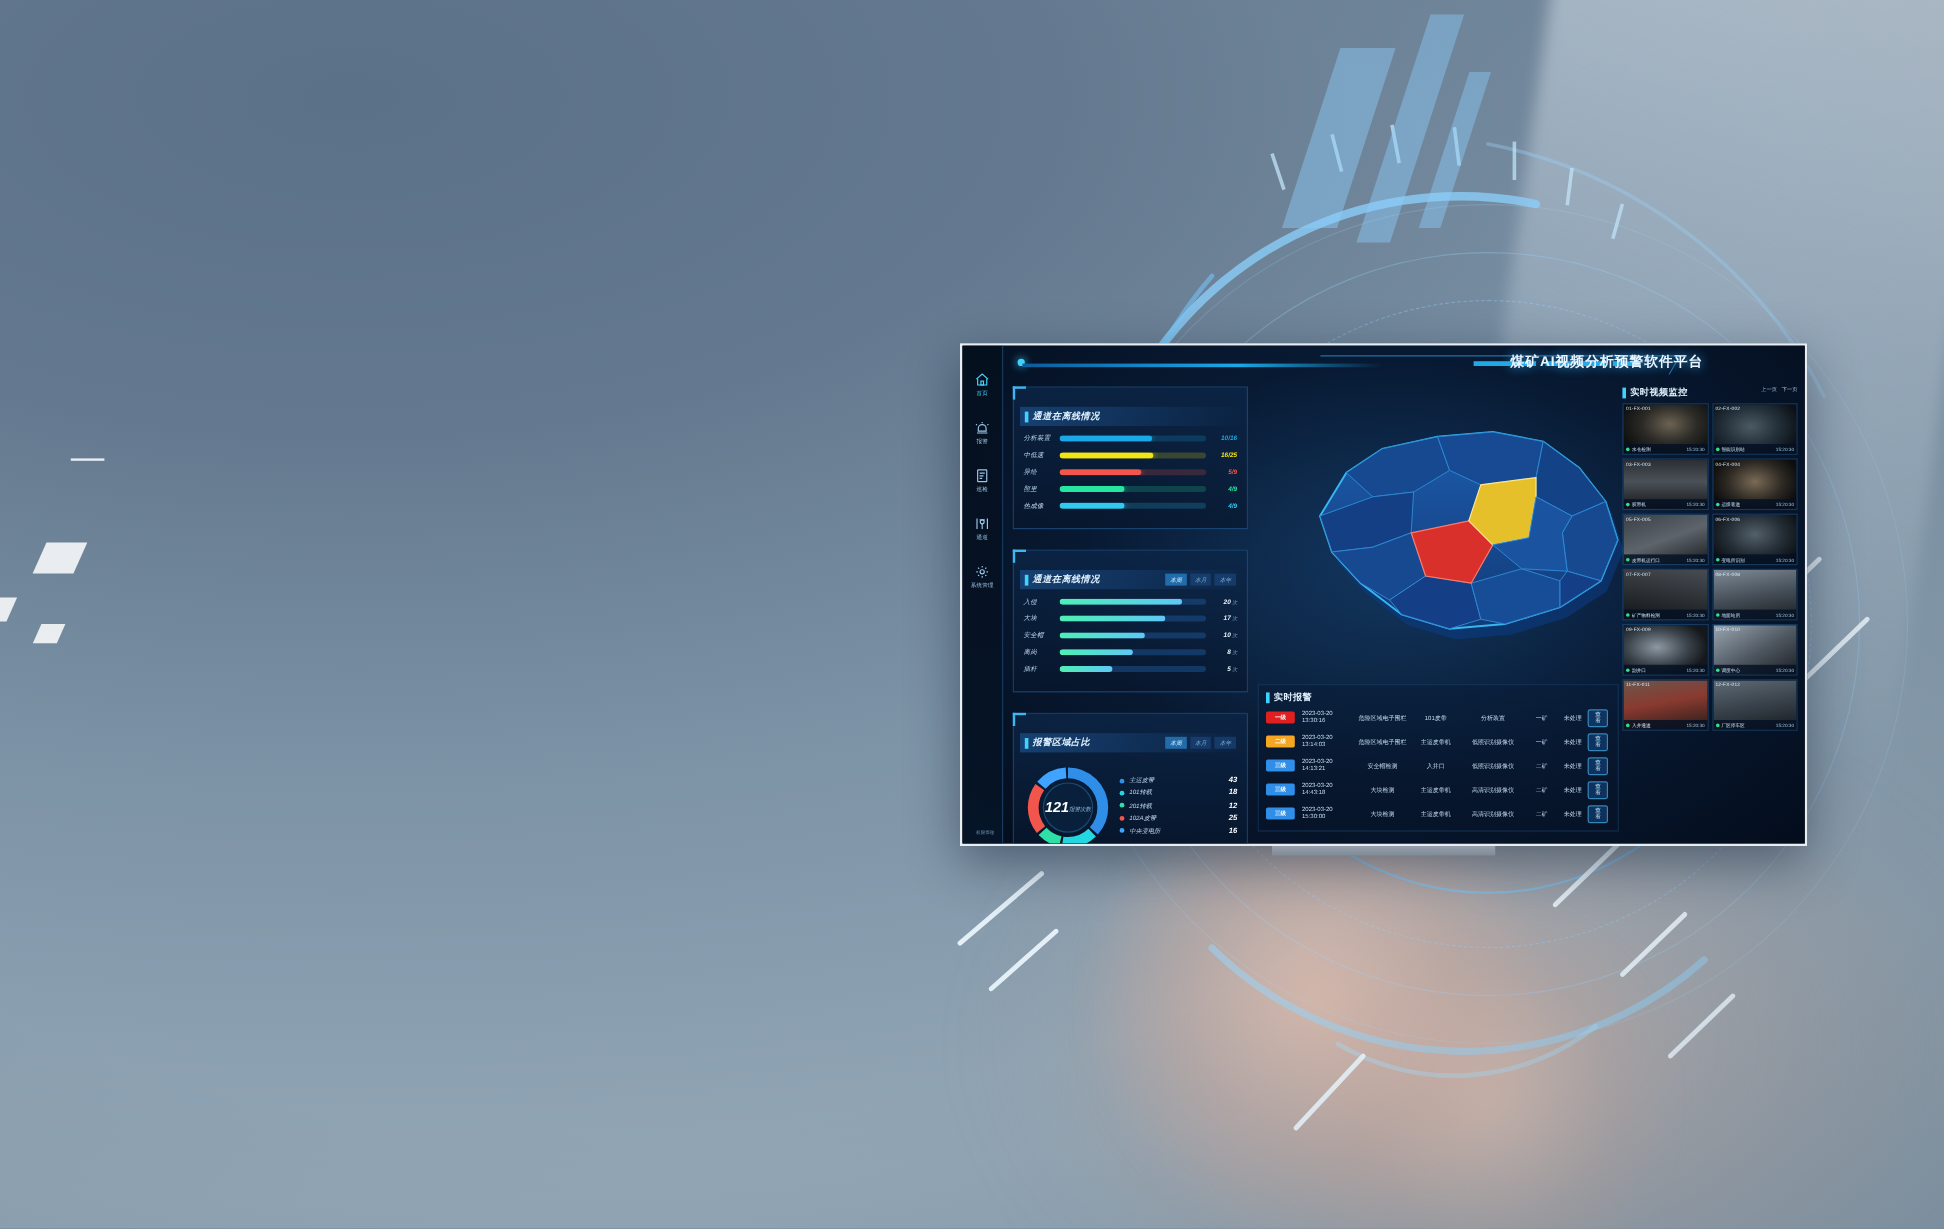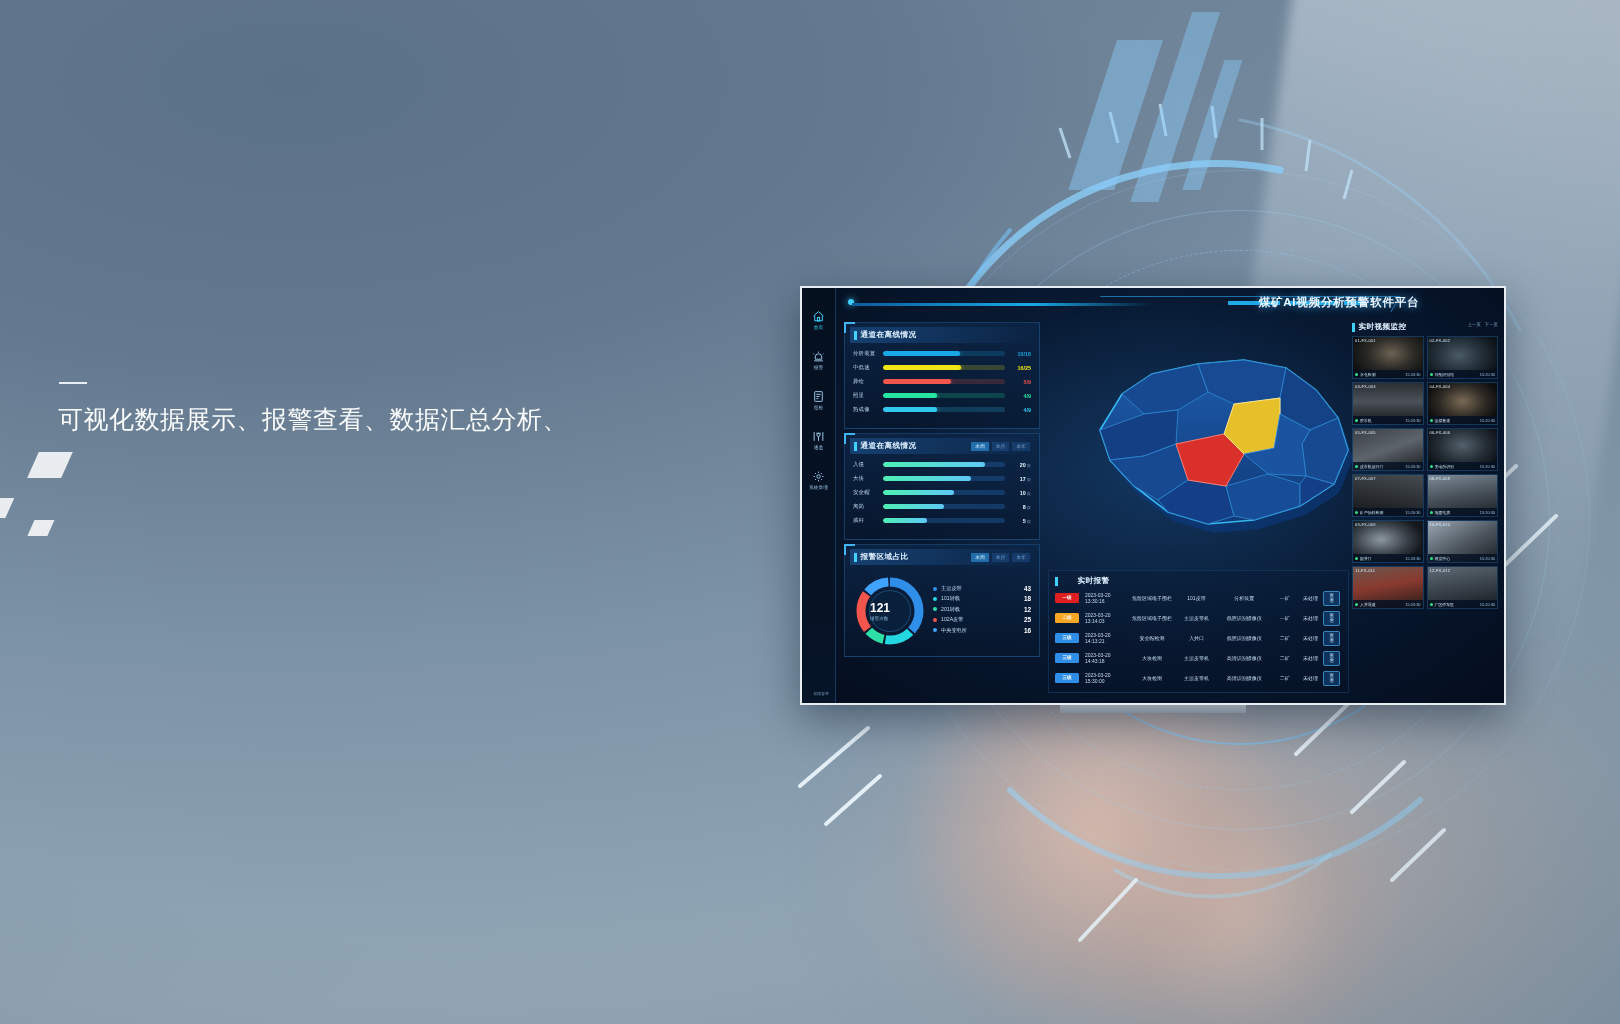--- a/index.html
+++ b/index.html
@@ -109,22 +109,23 @@
     border-right:1px solid rgba(40,150,220,.7);
     transform:skewX(-30deg);
   }
   #hdr-dot{ position:absolute; left:12px; top:11px; width:6px; height:6px; border-radius:50%; background:#3fd2ff; box-shadow:0 0 7px #3fd2ff; }
 
   
   #leftcol{ position:absolute; left:42px; top:34px; width:196px; z-index:4; }
   .panel{
     background:linear-gradient(180deg, rgba(12,38,72,.78), rgba(7,22,44,.66));
     border:1px solid rgba(40,104,166,.45);
-    margin-bottom:4px; padding:6px 8px 8px 8px;
+    margin-bottom:17px; padding:18px 8px 8px 8px;
     position:relative;
+    font-style:italic;
   }
   .panel::before{
     content:""; position:absolute; left:-1px; top:-1px; width:9px; height:9px;
     border-left:2px solid #3fb6f0; border-top:2px solid #3fb6f0;
   }
   .ptitle{
     display:flex; align-items:center; justify-content:space-between;
     background:linear-gradient(90deg, rgba(30,86,148,.60), rgba(20,52,96,.05));
     padding:3px 4px; margin:-2px -3px 7px -3px;
   }
@@ -142,42 +143,42 @@
   .bfil{ position:absolute; left:0; top:0; bottom:0; border-radius:3px; }
   .bval{ width:26px; text-align:right; font-size:5.4px; flex:none; padding-left:3px; font-weight:bold; }
   .bunit{ font-size:4.2px; color:#7fa8cc; font-weight:normal; }
 
   
   #donutwrap{ display:flex; align-items:center; gap:6px; padding-top:2px; }
   #donut{ position:relative; width:74px; height:74px; flex:none; }
   #donut .hole{
     position:absolute; left:16px; top:16px; width:42px; height:42px; border-radius:50%;
     background:#08203c; border:1px solid rgba(60,150,210,.35);
-    display:flex; flex-direction:column; justify-content:center;
+    display:flex; flex-direction:row; align-items:center; justify-content:center;
   }
   #donut-num{ font-size:12px; font-weight:bold; color:#fff; line-height:1; }
   #donut-cap{ font-size:4.6px; color:#8fb9dc; margin-top:2px; }
   #legend{ flex:1; }
   .lrow{ display:flex; align-items:center; margin-bottom:3.4px; }
   .ldot{ width:4px; height:4px; border-radius:50%; flex:none; margin-right:4px; }
   .lname{ flex:1; font-size:5.2px; color:#c2dcf2; }
   .lval{ font-size:6.4px; color:#fff; font-weight:bold; }
 
   
   #mapbox{ position:absolute; left:246px; top:40px; width:360px; height:235px; z-index:2; }
   #mapbox svg{ width:100%; height:100%; overflow:visible; }
 
   
   #alarms{
     position:absolute; left:246px; top:282px; right:155px; bottom:10px; z-index:4;
     background:linear-gradient(180deg, rgba(9,28,56,.55), rgba(6,18,38,.45));
     border:1px solid rgba(40,104,166,.28);
     padding:5px 6px;
   }
-  #al-title{ display:flex; align-items:center; gap:20px; margin-bottom:2px; }
+  #al-title{ display:flex; align-items:center; gap:4px; margin-bottom:2px; }
   .trow{ display:flex; align-items:center; height:20px; font-size:5px; color:#c4dcf0; }
   .badge{
     width:24px; height:10px; line-height:10px; text-align:center;
     font-size:4.6px; color:#fff; border-radius:1.5px; flex:none; font-weight:bold;
   }
   .c-time{ width:72px; padding-left:6px; }
   .c-type{ width:76px; text-align:center; }
   .c-ch{ width:62px; text-align:center; }
   .c-dev{ width:86px; text-align:center; }
   .c-mine{ width:40px; text-align:center; }
@@ -272,21 +273,20 @@
     <rect x="1130" y="40" width="46" height="150" transform="skewX(-18)"></rect>
     <rect x="1196" y="12" width="28" height="190" transform="skewX(-18)"></rect>
     <rect x="1244" y="60" width="18" height="130" transform="skewX(-18)"></rect>
   </g>
 </svg>
 
 <div id="bg-vign"></div>
 
 <div id="copy">
   <div id="rule"></div>
-  <div class="desc">可视化数据展示、报警查看、数据汇总分析、</div>
 </div>
 
 <div id="stand"></div>
 
 <div id="monitor">
 <div id="screen">
 
   <div id="sidebar">
     <div class="navitem active">
       <svg width="13" height="13" viewBox="0 0 24 24" fill="none" stroke="#43d4ff" stroke-width="1.8">

